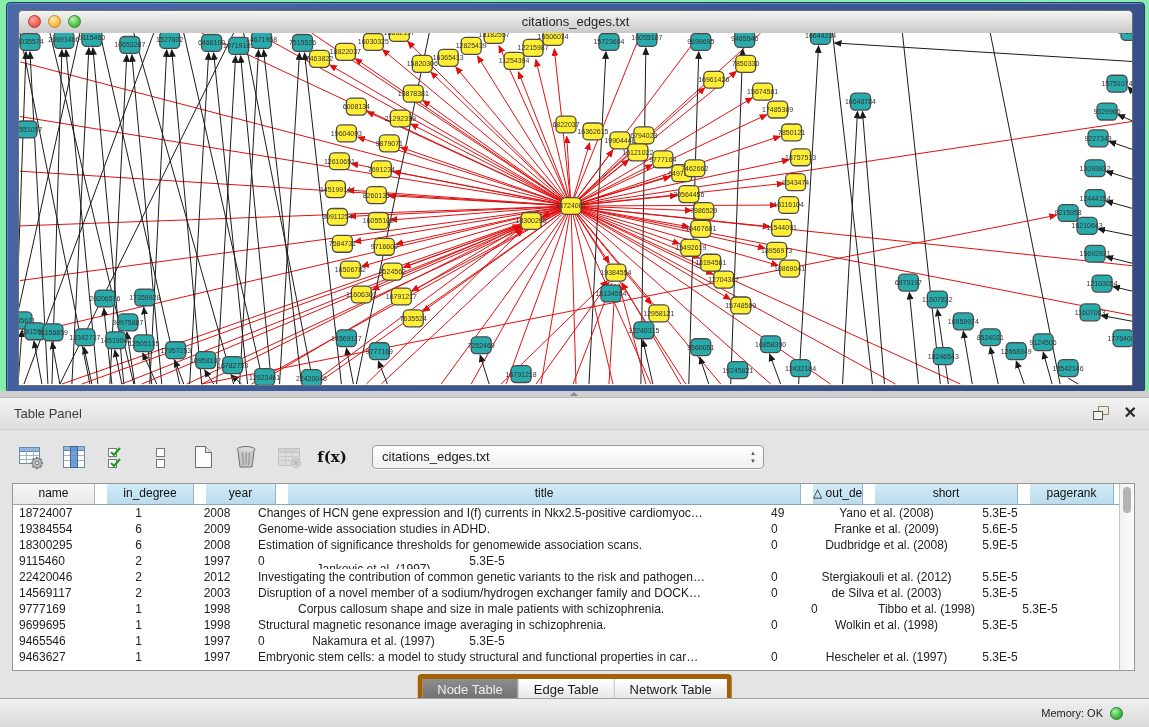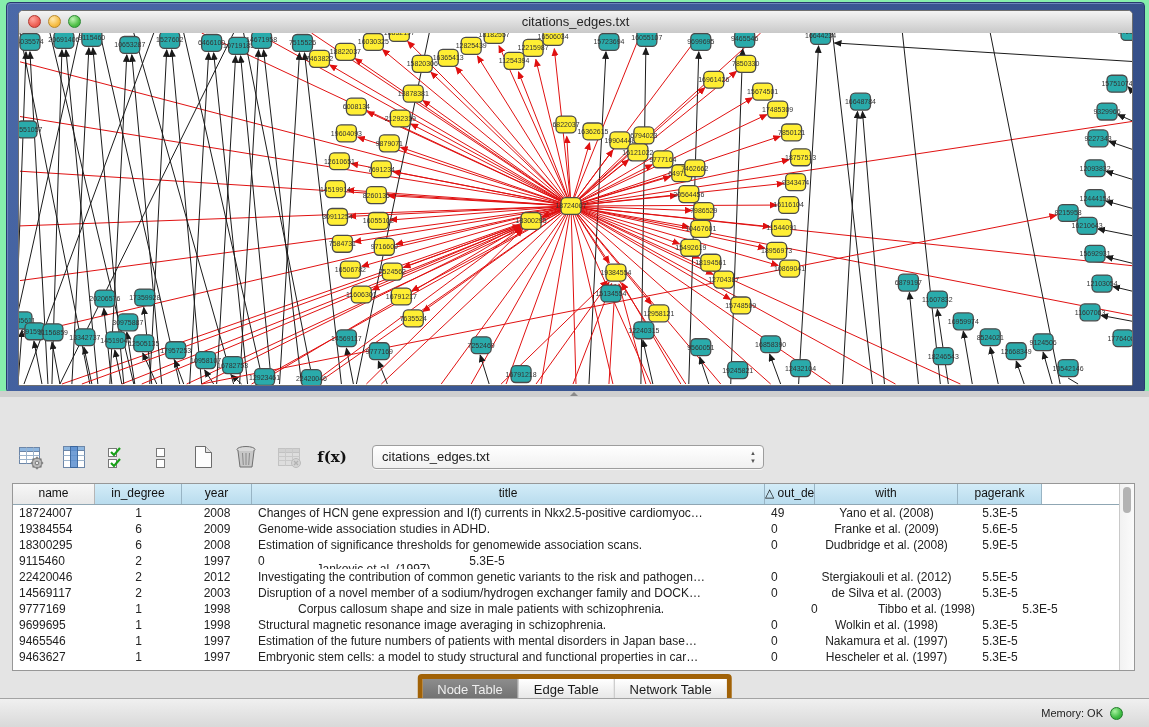--- a/index.html
+++ b/index.html
@@ -45,21 +45,21 @@
   .combo{position:relative;margin-left:12px;width:390px;height:22px;background:linear-gradient(#ffffff,#f0f0f0);
     border:1px solid #9d9d9d;border-radius:4px;box-shadow:0 1px 0 rgba(255,255,255,.7);}
   .combo .val{position:absolute;left:9px;top:0;line-height:22px;font-size:13px;color:#1c1c1c;}
   .combo .arrows{position:absolute;right:7px;top:3px;font-size:6px;line-height:8px;color:#555;text-align:center;}
 
   .table-area{position:absolute;left:12px;top:86px;width:1121px;height:186px;background:#ffffff;
     border:1px solid #979797;}
   .thead{display:flex;height:20px;border-bottom:1px solid #8fa6b3;}
   .th{box-sizing:border-box;height:20px;line-height:19px;font-size:12px;color:#111;text-align:center;
       border-right:1px solid #98b4c4;overflow:hidden;white-space:nowrap;}
-  .th.blue{background:linear-gradient(#d3ecf8,#b9dcee);}
+  .th.blue{background:linear-gradient(#d3ecf8,#b9dcee);margin-left:12px;}
   .th.plain{background:linear-gradient(#f7f7f7,#e8e8e8);border-right:1px solid #b5b5b5;}
   .th.filler{background:#ffffff;border-right:none;flex:1;}
   .tbody{position:relative;}
   .trow{display:flex;height:16px;line-height:16px;font-size:12px;color:#222;}
   .td{box-sizing:border-box;overflow:hidden;white-space:nowrap;padding:0 2px;}
   .td.left{text-align:left;padding-left:6px;}
   .td.center{text-align:center;}
   .vscroll{position:absolute;right:0;top:0;bottom:0;width:14px;background:linear-gradient(90deg,#f2f2f2,#fbfbfb);
     border-left:1px solid #c9c9c9;}
   .vthumb{position:absolute;left:3px;top:3px;width:8px;height:26px;background:#b3b3b3;border-radius:4px;}
@@ -527,20 +527,30 @@
         </svg>
       </div>
     </div>
   </div>
 
   <div class="splitter">
       <span class="grip"></span>
     </div>
 
   <div class="table-panel">
+    <div class="panel-header">
+      <span class="panel-title">Table Panel</span>
+      <span class="hdr-icons">
+        <svg width="17" height="15">
+          <rect x="5.5" y="0.5" width="10" height="8" fill="none" stroke="#9a8b4a" stroke-width="1"></rect>
+          <rect x="0.5" y="5.5" width="9" height="8" fill="#f2f2f2" stroke="#555" stroke-width="1"></rect>
+        </svg>
+        <span class="close-x">✕</span>
+      </span>
+    </div>
 
     <div class="toolbar">
       <span class="tbtn">
         <svg width="28" height="26">
           <rect x="2.5" y="3.5" width="20" height="16" fill="#fff" stroke="#6c86a8"></rect>
           <rect x="2.5" y="3.5" width="20" height="4" fill="#8fb7e0" stroke="#6c86a8"></rect>
           <path d="M2.5 11.5 h20 M2.5 15.5 h20 M9.5 3.5 v16 M16.5 3.5 v16" stroke="#9db4cc" fill="none"></path>
           <circle cx="20" cy="19" r="5" fill="#b9b9b9" stroke="#7a7a7a"></circle>
           <circle cx="20" cy="19" r="1.8" fill="#e9e9e9" stroke="#7a7a7a"></circle>
           <path d="M20 12.8 v2 M20 23.2 v2 M13.8 19 h2 M24.2 19 h2 M15.6 14.6 l1.4 1.4 M23 22 l1.4 1.4 M24.4 14.6 L23 16 M17 22 l-1.4 1.4" stroke="#7a7a7a" stroke-width="1.6"></path>
@@ -598,21 +608,21 @@
       </div>
     </div>
 
     <div class="table-area">
       <div class="thead" id="thead">
           <span class="th plain" style="width: 82px;">name</span>
           <span class="th blue" style="width: 87px;">in_degree</span>
           <span class="th blue" style="width: 70px;">year</span>
           <span class="th blue" style="width: 513px;">title</span>
           <span class="th blue" style="width: 50px;">△ out_de…</span>
-          <span class="th blue" style="width: 143px;">with</span>
+          <span class="th blue" style="width: 143px;">short</span>
           <span class="th blue" style="width: 84px;">pagerank</span>
           <span class="th filler"></span>
         </div>
       <div class="tbody" id="tbody">
           <div class="trow">
             <span class="td left" style="width: 82px;">18724007</span>
             <span class="td center" style="width: 87px;">1</span>
             <span class="td center" style="width: 70px;">2008</span>
             <span class="td left" style="width: 513px;">Changes of HCN gene expression and I(f) currents in Nkx2.5-positive cardiomyoc…</span>
             <span class="td left" style="width: 50px;">49</span>
@@ -678,21 +688,20 @@
             <span class="td center" style="width: 70px;">1998</span>
             <span class="td left" style="width: 513px;">Structural magnetic resonance image averaging in schizophrenia.</span>
             <span class="td left" style="width: 50px;">0</span>
             <span class="td center" style="width: 143px;">Wolkin et al. (1998)</span>
             <span class="td center" style="width: 84px;">5.3E-5</span>
           </div>
           <div class="trow">
             <span class="td left" style="width: 82px;">9465546</span>
             <span class="td center" style="width: 87px;">1</span>
             <span class="td center" style="width: 70px;">1997</span>
-            <span class="td left" style="width: 513px;">Estimation of the future numbers of patients with mental disorders in Japan base…</span>
             <span class="td left" style="width: 50px;">0</span>
             <span class="td center" style="width: 143px;">Nakamura et al. (1997)</span>
             <span class="td center" style="width: 84px;">5.3E-5</span>
           </div>
           <div class="trow">
             <span class="td left" style="width: 82px;">9463627</span>
             <span class="td center" style="width: 87px;">1</span>
             <span class="td center" style="width: 70px;">1997</span>
             <span class="td left" style="width: 513px;">Embryonic stem cells: a model to study structural and functional properties in car…</span>
             <span class="td left" style="width: 50px;">0</span>

